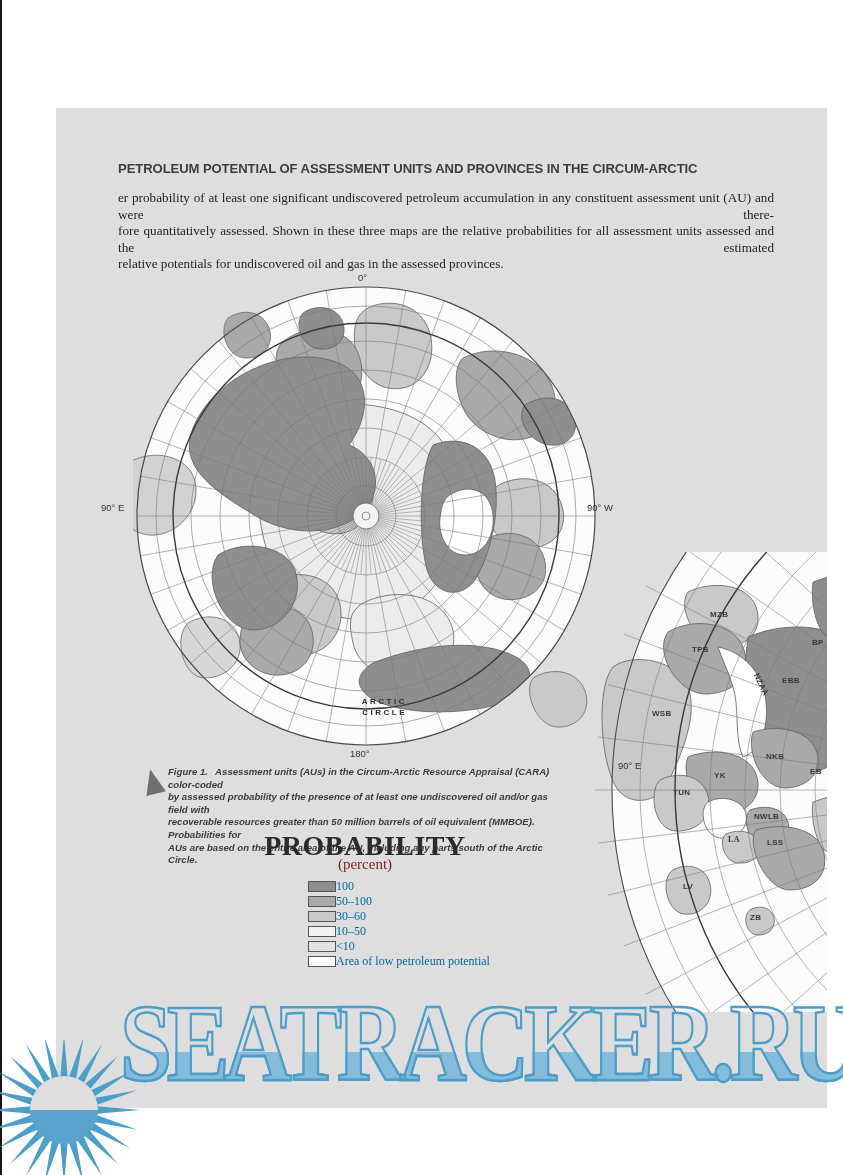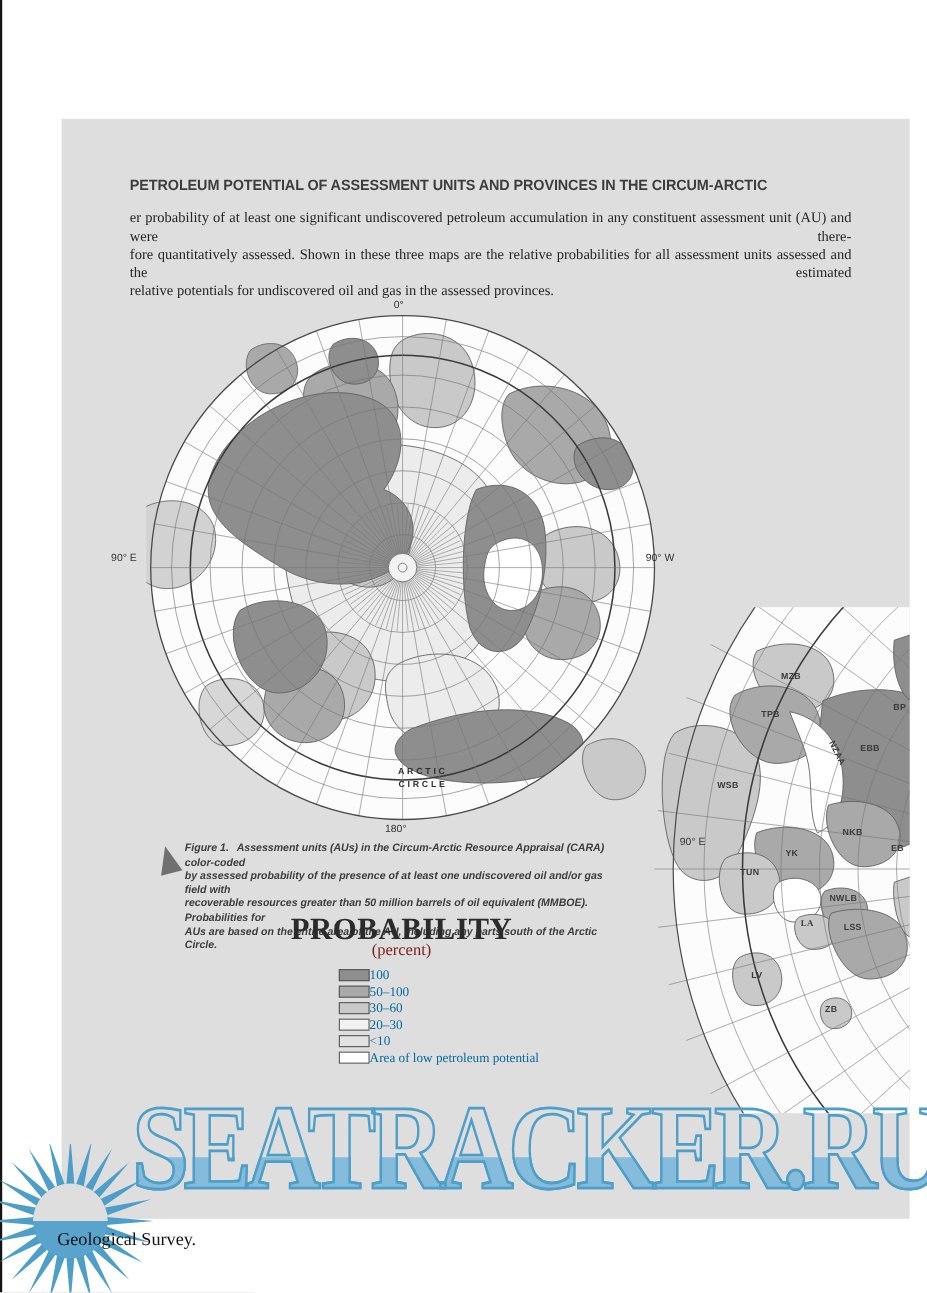--- a/index.html
+++ b/index.html
@@ -218,21 +218,21 @@
   <div class="legend-row">
     <span class="swatch" style="background: rgb(169, 169, 169);"></span>
     <span class="legend-label">50–100</span>
   </div>
   <div class="legend-row">
     <span class="swatch" style="background: rgb(201, 201, 201);"></span>
     <span class="legend-label">30–60</span>
   </div>
   <div class="legend-row">
     <span class="swatch" style="background: rgb(242, 242, 242);"></span>
-    <span class="legend-label">20–30</span>
+    <span class="legend-label">10–50</span>
   </div>
   <div class="legend-row">
     <span class="swatch" style="background: rgb(226, 226, 226);"></span>
     <span class="legend-label">&lt;10</span>
   </div>
   <div class="legend-row">
     <span class="swatch" style="background: rgb(255, 255, 255);"></span>
     <span class="legend-label">Area of low petroleum potential</span>
   </div>
 </div>
@@ -304,14 +304,13 @@
   <span class="wm-text wm-stroke">SEATRACKER.RU</span>
   <span class="wm-text wm-fill">SEATRACKER.RU</span>
 </div>
 <svg class="abs sun" id="sun" width="164" height="136">
     <polygon points="80.0,-6.0 83.9,40.3 99.7,-3.4 91.5,42.3 118.0,4.2 98.3,46.2 133.7,16.3 103.8,51.7 145.8,32.0 107.7,58.5 153.4,50.3 109.7,66.1 156.0,70.0 109.7,73.9 153.4,89.7 107.7,81.5 145.8,108.0 103.8,88.3 133.7,123.7 98.3,93.8 118.0,135.8 91.5,97.7 99.7,143.4 83.9,99.7 80.0,146.0 76.1,99.7 60.3,143.4 68.5,97.7 42.0,135.8 61.7,93.8 26.3,123.7 56.2,88.3 14.2,108.0 52.3,81.5 6.6,89.7 50.3,73.9 4.0,70.0 50.3,66.1 6.6,50.3 52.3,58.5 14.2,32.0 56.2,51.7 26.3,16.3 61.7,46.2 42.0,4.2 68.5,42.3 60.3,-3.4 76.1,40.3" fill="#4d9ec8"></polygon>
     <circle cx="80" cy="70" r="34" fill="#5aa3cc"></circle>
     <path d="M46,70 A34,34 0 0 1 114,70 Z" fill="#dedede"></path>
   </svg>
 
 <div class="abs bottomcap">
-  <div>Geological Survey.</div>
 </div>
 
 </body></html>

